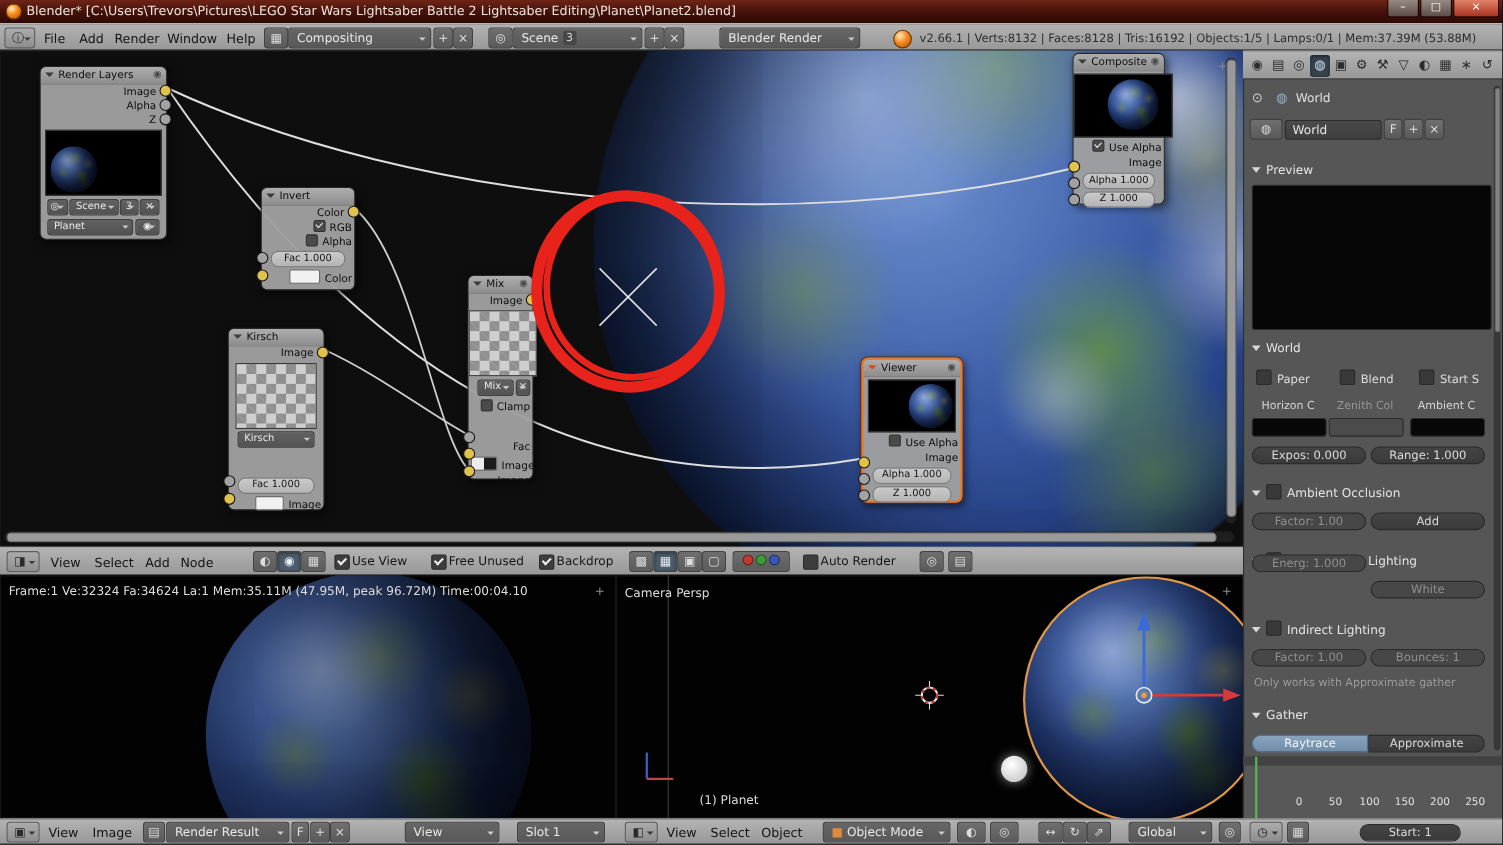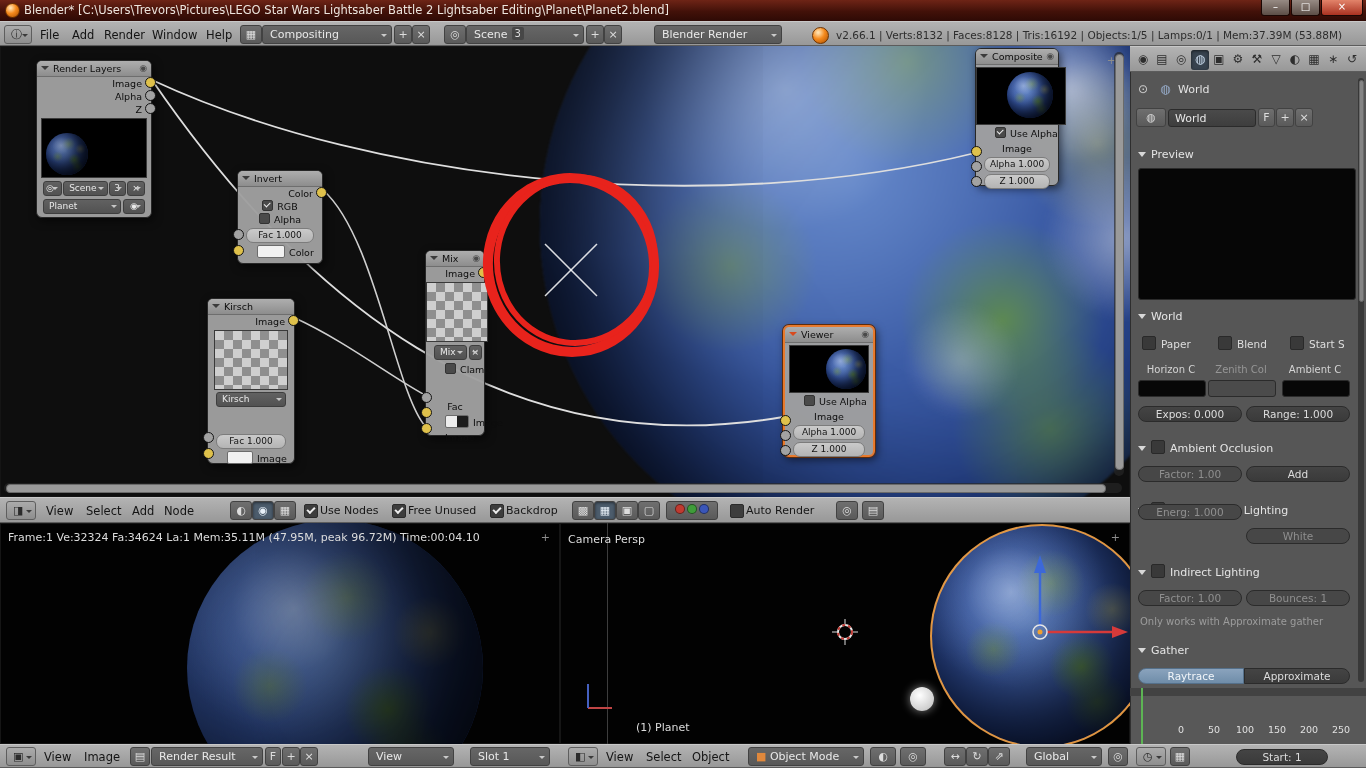--- a/index.html
+++ b/index.html
@@ -43,21 +43,21 @@
     radial-gradient(circle at 62% 70%,rgba(255,255,255,.3) 0,transparent 9%);
     filter:blur(5px)}
   
   .node{position:absolute;background:rgba(159,159,159,.97);border:1px solid #272727;border-radius:6px;box-shadow:2px 3px 8px rgba(0,0,0,.55);font-size:9.5px;color:#0d0d0d;z-index:10;box-sizing:border-box}
   .node.sel{border:2px solid #e8792c;box-shadow:0 0 0 1px #5e2c0c,2px 3px 8px rgba(0,0,0,.55)}
   .nh{position:relative;height:15px;background:linear-gradient(#aeaeae,#8d8d8d);border-bottom:1px solid #6e6e6e;border-radius:5px 5px 0 0;line-height:15px;padding-left:16px;font-size:9.5px;white-space:nowrap;overflow:hidden}
   .nh::before{content:"";position:absolute;left:4px;top:5px;border:4px solid transparent;border-top-color:#3b3b3b}
   .nh.red::before{border-top-color:#d84a1e}
   .nsph{position:absolute;right:4px;top:0;font-size:9px;color:#4a4a4a}
   .orow{position:relative;height:13px;padding:0 9px;text-align:right;line-height:13px}
-  .irow{position:relative;height:13px;padding:0 19px;text-align:center;line-height:13px;white-space:nowrap}
+  .irow{position:relative;height:13px;padding:0 2px;text-align:right;line-height:13px;white-space:nowrap}
   .sock{position:absolute;width:9px;height:9px;border:1px solid #141414;border-radius:50%;z-index:12}
   .sy{background:#dfc14b}.sg{background:#a2a2a2}
   .thumb{position:relative;margin:2px auto;background:#000;border:1px solid #3a3a3a;overflow:hidden}
   .checker{background-color:#cfcfcf;background-image:
     linear-gradient(45deg,#8f8f8f 25%,transparent 25%,transparent 75%,#8f8f8f 75%),
     linear-gradient(45deg,#8f8f8f 25%,transparent 25%,transparent 75%,#8f8f8f 75%);
     background-position:0 0,9px 9px;background-size:18px 18px}
   .npill{position:relative;margin:2px 8px;height:13px;background:linear-gradient(#cacaca,#b4b4b4);border:1px solid #7c7c7c;border-radius:7px;text-align:center;line-height:12px;font-size:9px;color:#141414}
   .ndark{position:relative;margin:2px 8px;height:13px;background:linear-gradient(#616161,#525252);border:1px solid #3e3e3e;border-radius:3px;line-height:12px;font-size:9px;color:#e9e9e9;padding:0 10px 0 5px;white-space:nowrap}
   .ndark::after{content:"";position:absolute;right:3px;top:5px;border:3px solid transparent;border-top-color:#c6c6c6}
@@ -248,21 +248,21 @@
   <div class="a gbar" style="left:0;top:497px;width:1130px;height:26px">
     <span class="ebtn" style="left:6px;width:30px">◨</span>
     <span class="menu" style="left:46px">View</span>
     <span class="menu" style="left:86px">Select</span>
     <span class="menu" style="left:132px">Add</span>
     <span class="menu" style="left:164px">Node</span>
     <span class="sqbtn" style="left:230px;width:22px">◐</span>
     <span class="sqbtn act" style="left:252px;width:22px">◉</span>
     <span class="sqbtn" style="left:274px;width:22px">▦</span>
     <span class="hcb on" style="left:304px"></span>
-    <span class="hlbl" style="left:320px">Use Nodes</span>
+    <span class="hlbl" style="left:320px">Use View</span>
     <span class="hcb on" style="left:392px"></span>
     <span class="hlbl" style="left:408px">Free Unused</span>
     <span class="hcb on" style="left:490px"></span>
     <span class="hlbl" style="left:506px">Backdrop</span>
     <span class="sqbtn" style="left:572px;width:22px">▩</span>
     <span class="sqbtn act" style="left:594px;width:22px">▦</span>
     <span class="sqbtn" style="left:616px;width:22px">▣</span>
     <span class="sqbtn" style="left:638px;width:22px">▢</span>
     <span class="sqbtn" style="left:666px;width:52px;line-height:16px"><span class="dot" style="background:#c03a30"></span><span class="dot" style="background:#3f9c3a"></span><span class="dot" style="background:#3a56b8"></span></span>
     <span class="hcb" style="left:730px"></span>

